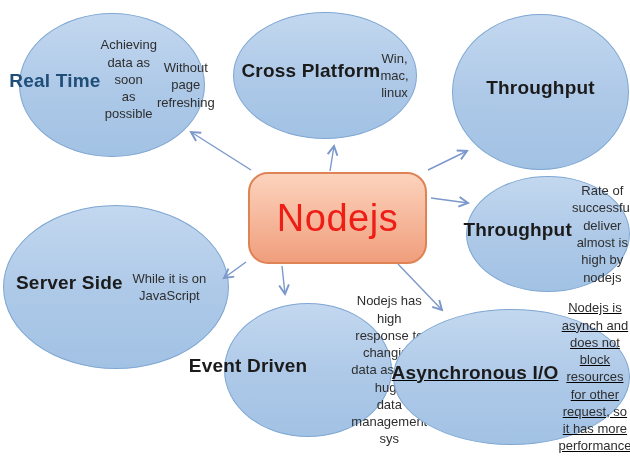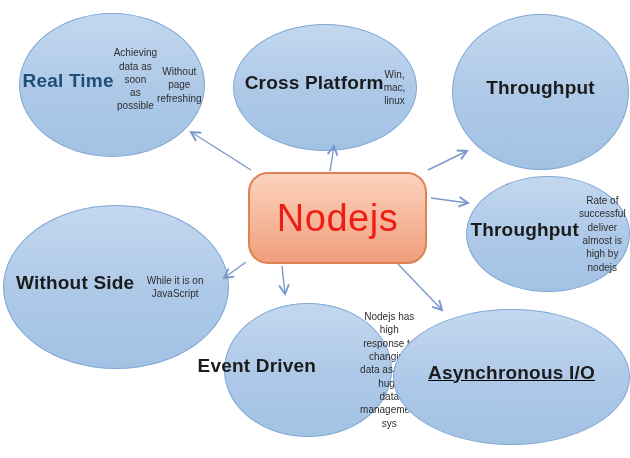--- a/index.html
+++ b/index.html
@@ -36,30 +36,30 @@
     margin: 0 0 9px 0;
     font-size: 19px;
     font-weight: bold;
     color: var(--title-dark, #1b1b1b);
     letter-spacing: 0.2px;
     white-space: nowrap;
   }
   #node-real-time h2 { color: var(--title-navy, #1f4e79); }
   .node p {
     margin: 0 0 11px 0;
-    font-size: 10px;
+    font-size: 13px;
     line-height: 1.33;
     color: var(--body-text, #2e2e2e);
     white-space: pre-line;
   }
   .node p:last-child { margin-bottom: 0; }
   .node p:empty { display: none; }
 
   #node-real-time       { left: 19px;  top: 13px;  width: 186px; height: 144px; }
-  #node-cross-platform  { left: 233px; top: 24px;  width: 184px; height: 127px; }
+  #node-cross-platform  { left: 233px; top: 12px;  width: 184px; height: 127px; }
   #node-scalability     { left: 452px; top: 14px;  width: 177px; height: 156px; }
   #node-server-side     { left: 3px;   top: 205px; width: 226px; height: 164px; }
   #node-throughput      { left: 466px; top: 176px; width: 164px; height: 116px; }
   #node-event-driven    { left: 224px; top: 303px; width: 168px; height: 134px; gap: 44px; }
   #node-asynchronous-io { left: 393px; top: 309px; width: 237px; height: 136px; text-decoration: underline; }
 
   
   #center-box {
     position: absolute;
     left: 248px;
@@ -117,41 +117,45 @@
   <div class="node" id="node-cross-platform">
     <h2>Cross Platform</h2>
     <p>Win, mac, linux</p>
   </div>
 
   <div class="node" id="node-scalability">
     <h2>Throughput</h2>
   </div>
 
   <div class="node" id="node-server-side">
-    <h2>Without Side</h2>
+    <h2>Server Side</h2>
     <p>While it is on JavaScript</p>
   </div>
 
   <div class="node" id="node-throughput">
     <h2>Throughput</h2>
     <p>Rate of successful
 deliver almost is
 high by nodejs</p>
   </div>
 
   <div class="node" id="node-event-driven">
     <h2>Event Driven</h2>
     <p>Nodejs has high
 response to changing
 data asap for huge
 data management sys</p>
   </div>
 
   <div class="node" id="node-asynchronous-io">
     <h2>Asynchronous I/O</h2>
+    <p>Nodejs is asynch and does not
+block resources for other
+request, so it has more
+performance</p>
   </div>
 
   <div id="center-box">
     <span class="center-label">Nodejs</span>
   </div>
 
   <svg id="arrows" width="630" height="458" viewBox="0 0 630 458">
     <defs>
       <marker id="arrowhead" markerWidth="9" markerHeight="9" refX="7.5" refY="4.5" orient="auto">
         <path class="head" d="M1,1 L7.5,4.5 L1,8" fill="none" stroke="#7c98cb" stroke-width="1.4"></path>

